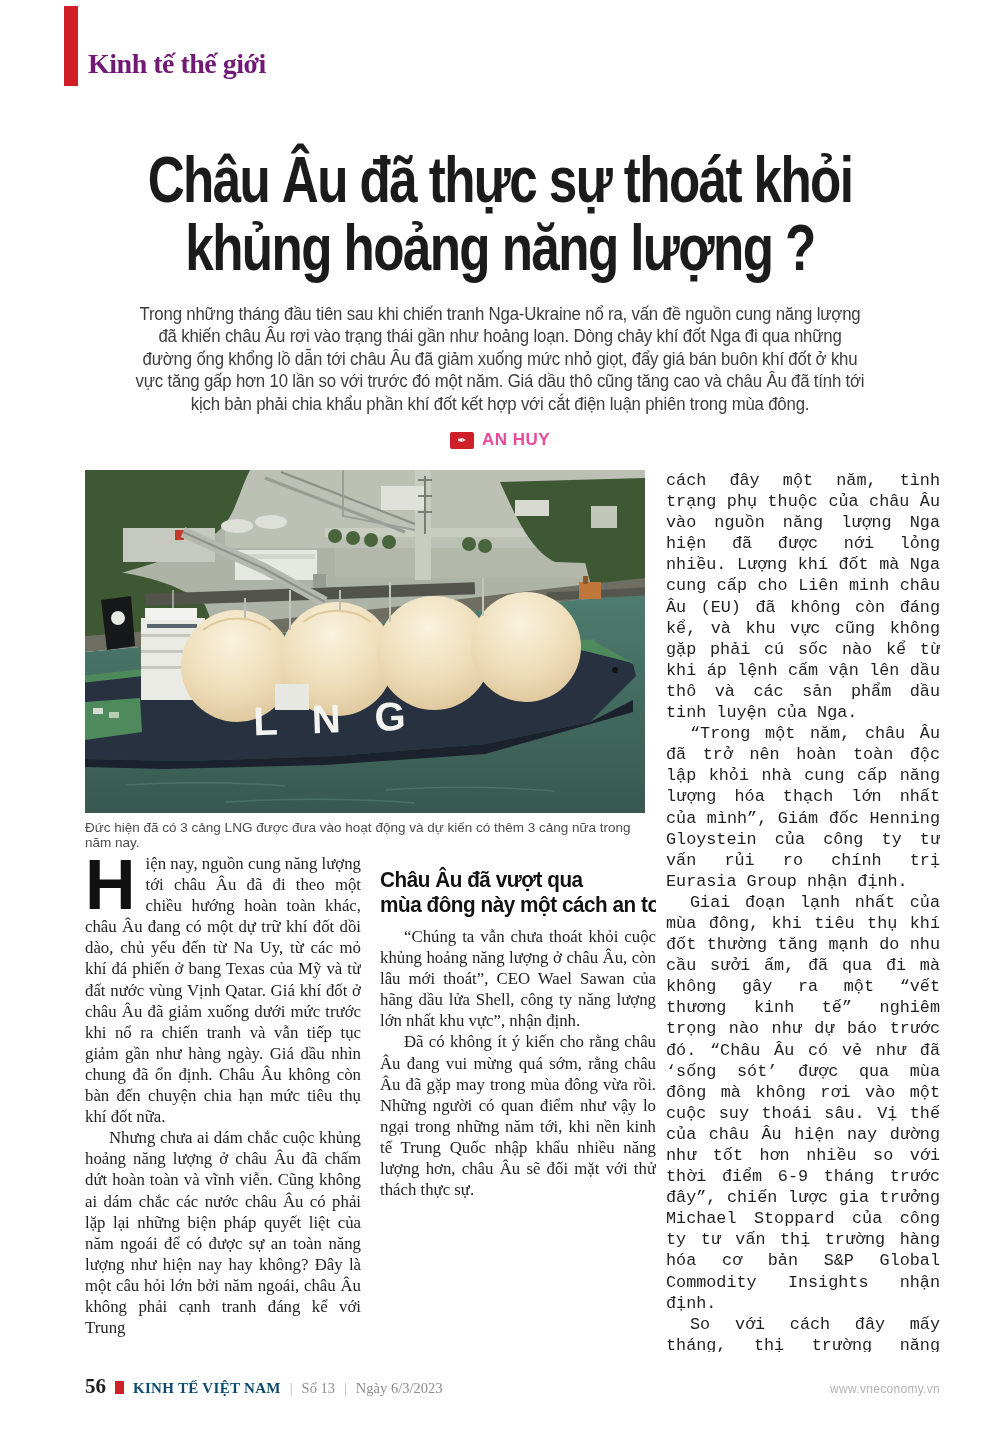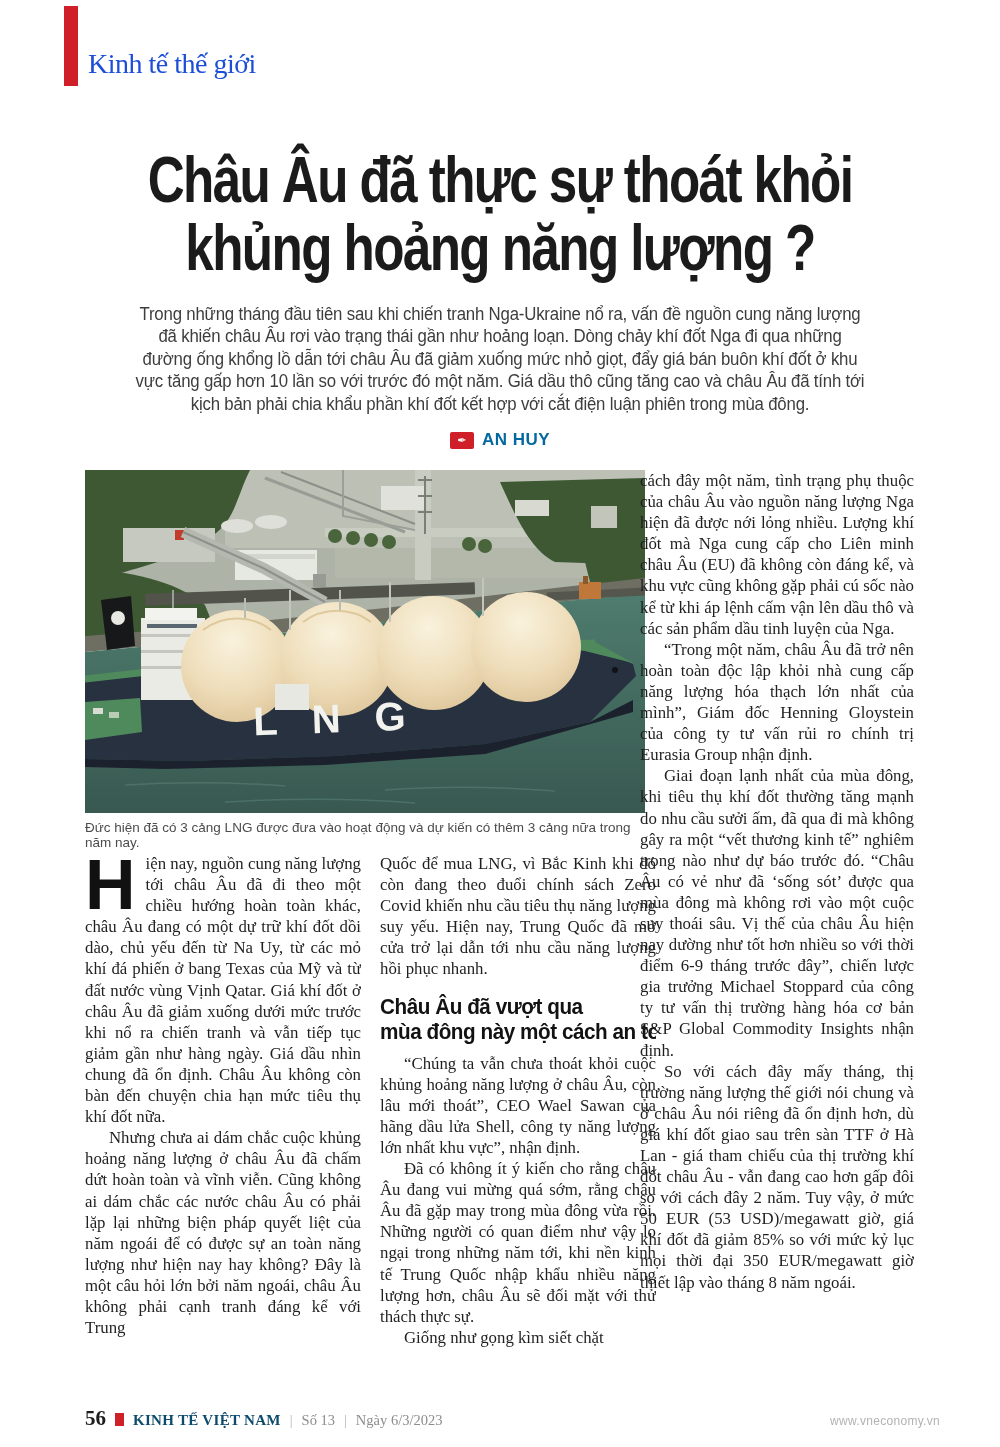--- a/index.html
+++ b/index.html
@@ -2,59 +2,59 @@
 <html><head>
 <meta charset="utf-8">
 <style>
   * { margin:0; padding:0; box-sizing:border-box; }
   body { background:#e8e8e8; font-family:"Liberation Sans","DejaVu Sans",sans-serif; }
   .page { position:relative; width:1000px; height:1447px; background:#ffffff; margin:0 auto; overflow:hidden; }
 
   
   .kicker-bar { position:absolute; left:64px; top:6px; width:14px; height:80px; background:#cf2029; }
   .kicker-label { position:absolute; left:88px; top:48px; font-family:"Liberation Serif","DejaVu Serif",serif;
-    font-weight:normal; font-size:28px; color:#1d4ed8; letter-spacing:-0.5px; }
+    font-weight:bold; font-size:28px; color:#701a75; letter-spacing:-0.5px; }
 
   
   .headline { position:absolute; left:0; right:0; top:146px; text-align:center;
     font-weight:800; font-size:64px; line-height:68px; color:#1b1b1b; letter-spacing:-2px;
     transform:scaleX(0.80); transform-origin:center top; white-space:nowrap; }
 
   
   .lead { position:absolute; left:118px; top:303px; width:764px; text-align:center;
     font-size:17.5px; line-height:22.4px; color:#3d3d3d; letter-spacing:-0.2px;
     transform:scaleX(0.96); transform-origin:center top; }
 
   
   .byline { position:absolute; left:0; right:0; top:430px; display:flex; align-items:center; justify-content:center; gap:8px; }
   .byline-badge { width:24px; height:17px; background:#cf2029; border-radius:2px; display:flex; align-items:center; justify-content:center; }
   .byline-badge span { color:#fff; font-size:11px; line-height:11px; }
-  .byline-name { font-weight:bold; font-size:17px; color:#0369a1; letter-spacing:0.5px; }
+  .byline-name { font-weight:bold; font-size:17px; color:#ec4899; letter-spacing:0.5px; }
 
   
   .photo { position:absolute; left:85px; top:470px; width:560px; height:343px; }
   .caption { position:absolute; left:85px; top:820px; width:560px; font-size:13.5px; color:#4c4c4c; }
 
   
   .col { position:absolute; font-family:"Liberation Serif","DejaVu Serif",serif;
     font-size:16.8px; line-height:21.1px; color:#1f1f1f; text-align:justify; overflow:hidden; }
   .col p { text-indent:24px; }
   .col p.noindent { text-indent:0; }
   .col-1 { left:85px;  top:853px; width:276px; height:496px; }
   .col-2 { left:380px; top:853px; width:276px; height:496px; }
-  .col-3 { left:640px; top:470px; width:274px; height:882px; }
+  .col-3 { left:666px; top:470px; width:274px; height:882px;font-family:Liberation Mono, monospace; }
   .dropcap { float:left; font-family:"Liberation Sans","DejaVu Sans",sans-serif;
     font-weight:800; font-size:70px; line-height:56px; color:#111; padding:4px 10px 0 0; }
   .subhead { font-family:"Liberation Sans","DejaVu Sans",sans-serif; font-weight:800;
     font-size:22.5px; line-height:25px; color:#121212; letter-spacing:-0.5px;
     transform:scaleX(0.92); transform-origin:left center; margin:14px 0 9px 0; text-align:left; white-space:nowrap; }
   .subhead span { display:block; }
 
   
-  .footer { position:absolute; left:85px; right:60px; top:1374px; display:flex; align-items:baseline;margin-top:32px; }
+  .footer { position:absolute; left:85px; right:60px; top:1374px; display:flex; align-items:baseline; }
   .footer-left { display:flex; align-items:baseline; gap:9px; font-family:"Liberation Serif","DejaVu Serif",serif; }
   .page-number { font-weight:bold; font-size:21px; color:#1c1c1c; }
   .footer-square { width:9px; height:13px; background:#cf2029; align-self:center; margin-top:2px; }
   .pub-name { font-weight:bold; font-size:15px; color:#0c4a6e; letter-spacing:0.3px; }
   .footer-sep { color:#b5b5b5; font-size:14px; }
   .footer-dim { color:#8d8d8d; font-size:14.5px; }
   .footer-site { margin-left:auto; font-size:12px; color:#b2b2b2; letter-spacing:0.3px;text-align:right; }
 </style>
 </head>
 <body>
@@ -193,28 +193,26 @@
   <div class="caption">Đức hiện đã có 3 cảng LNG được đưa vào hoạt động và dự kiến có thêm 3 cảng nữa trong năm nay.</div>
 
   <div class="col col-1">
     <p class="noindent">
       <span class="dropcap">H</span><span>iện nay, nguồn cung năng lượng tới châu Âu đã đi theo một chiều hướng hoàn toàn khác, châu Âu đang có một dự trữ khí đốt dồi dào, chủ yếu đến từ Na Uy, từ các mỏ khí đá phiến ở bang Texas của Mỹ và từ đất nước vùng Vịnh Qatar. Giá khí đốt ở châu Âu đã giảm xuống dưới mức trước khi nổ ra chiến tranh và vẫn tiếp tục giảm gần như hàng ngày. Giá dầu nhìn chung đã ổn định. Châu Âu không còn bàn đến chuyện chia hạn mức tiêu thụ khí đốt nữa.</span>
     </p>
     <p>Nhưng chưa ai dám chắc cuộc khủng hoảng năng lượng ở châu Âu đã chấm dứt hoàn toàn và vĩnh viễn. Cũng không ai dám chắc các nước châu Âu có phải lặp lại những biện pháp quyết liệt của năm ngoái để có được sự an toàn năng lượng như hiện nay hay không? Đây là một câu hỏi lớn bởi năm ngoái, châu Âu không phải cạnh tranh đáng kể với Trung</p>
   </div>
 
   <div class="col col-2">
-    <p class="noindent">Quốc để mua LNG, vì Bắc Kinh khi đó còn đang theo đuổi chính sách Zero Covid khiến nhu cầu tiêu thụ năng lượng suy yếu. Hiện nay, Trung Quốc đã mở cửa trở lại dẫn tới nhu cầu năng lượng hồi phục nhanh.</p>
     <h3 class="subhead">
       <span>Châu Âu đã vượt qua</span>
       <span>mùa đông này một cách an toàn</span>
     </h3>
     <p>“Chúng ta vẫn chưa thoát khỏi cuộc khủng hoảng năng lượng ở châu Âu, còn lâu mới thoát”, CEO Wael Sawan của hãng dầu lửa Shell, công ty năng lượng lớn nhất khu vực”, nhận định.</p>
     <p>Đã có không ít ý kiến cho rằng châu Âu đang vui mừng quá sớm, rằng châu Âu đã gặp may trong mùa đông vừa rồi. Những người có quan điểm như vậy lo ngại trong những năm tới, khi nền kinh tế Trung Quốc nhập khẩu nhiều năng lượng hơn, châu Âu sẽ đối mặt với thử thách thực sự.</p>
-    <p>Giống như gọng kìm siết chặt</p>
   </div>
 
   <div class="col col-3">
     <p class="noindent">cách đây một năm, tình trạng phụ thuộc của châu Âu vào nguồn năng lượng Nga hiện đã được nới lỏng nhiều. Lượng khí đốt mà Nga cung cấp cho Liên minh châu Âu (EU) đã không còn đáng kể, và khu vực cũng không gặp phải cú sốc nào kể từ khi áp lệnh cấm vận lên dầu thô và các sản phẩm dầu tinh luyện của Nga.</p>
     <p>“Trong một năm, châu Âu đã trở nên hoàn toàn độc lập khỏi nhà cung cấp năng lượng hóa thạch lớn nhất của mình”, Giám đốc Henning Gloystein của công ty tư vấn rủi ro chính trị Eurasia Group nhận định.</p>
     <p>Giai đoạn lạnh nhất của mùa đông, khi tiêu thụ khí đốt thường tăng mạnh do nhu cầu sưởi ấm, đã qua đi mà không gây ra một “vết thương kinh tế” nghiêm trọng nào như dự báo trước đó. “Châu Âu có vẻ như đã ‘sống sót’ được qua mùa đông mà không rơi vào một cuộc suy thoái sâu. Vị thế của châu Âu hiện nay dường như tốt hơn nhiều so với thời điểm 6-9 tháng trước đây”, chiến lược gia trưởng Michael Stoppard của công ty tư vấn thị trường hàng hóa cơ bản S&amp;P Global Commodity Insights nhận định.</p>
     <p>So với cách đây mấy tháng, thị trường năng lượng thế giới nói chung và ở châu Âu nói riêng đã ổn định hơn, dù giá khí đốt giao sau trên sàn TTF ở Hà Lan - giá tham chiếu của thị trường khí đốt châu Âu - vẫn đang cao hơn gấp đôi so với cách đây 2 năm. Tuy vậy, ở mức 50 EUR (53 USD)/megawatt giờ, giá khí đốt đã giảm 85% so với mức kỷ lục mọi thời đại 350 EUR/megawatt giờ thiết lập vào tháng 8 năm ngoái.</p>
   </div>
 
   <div class="footer">

